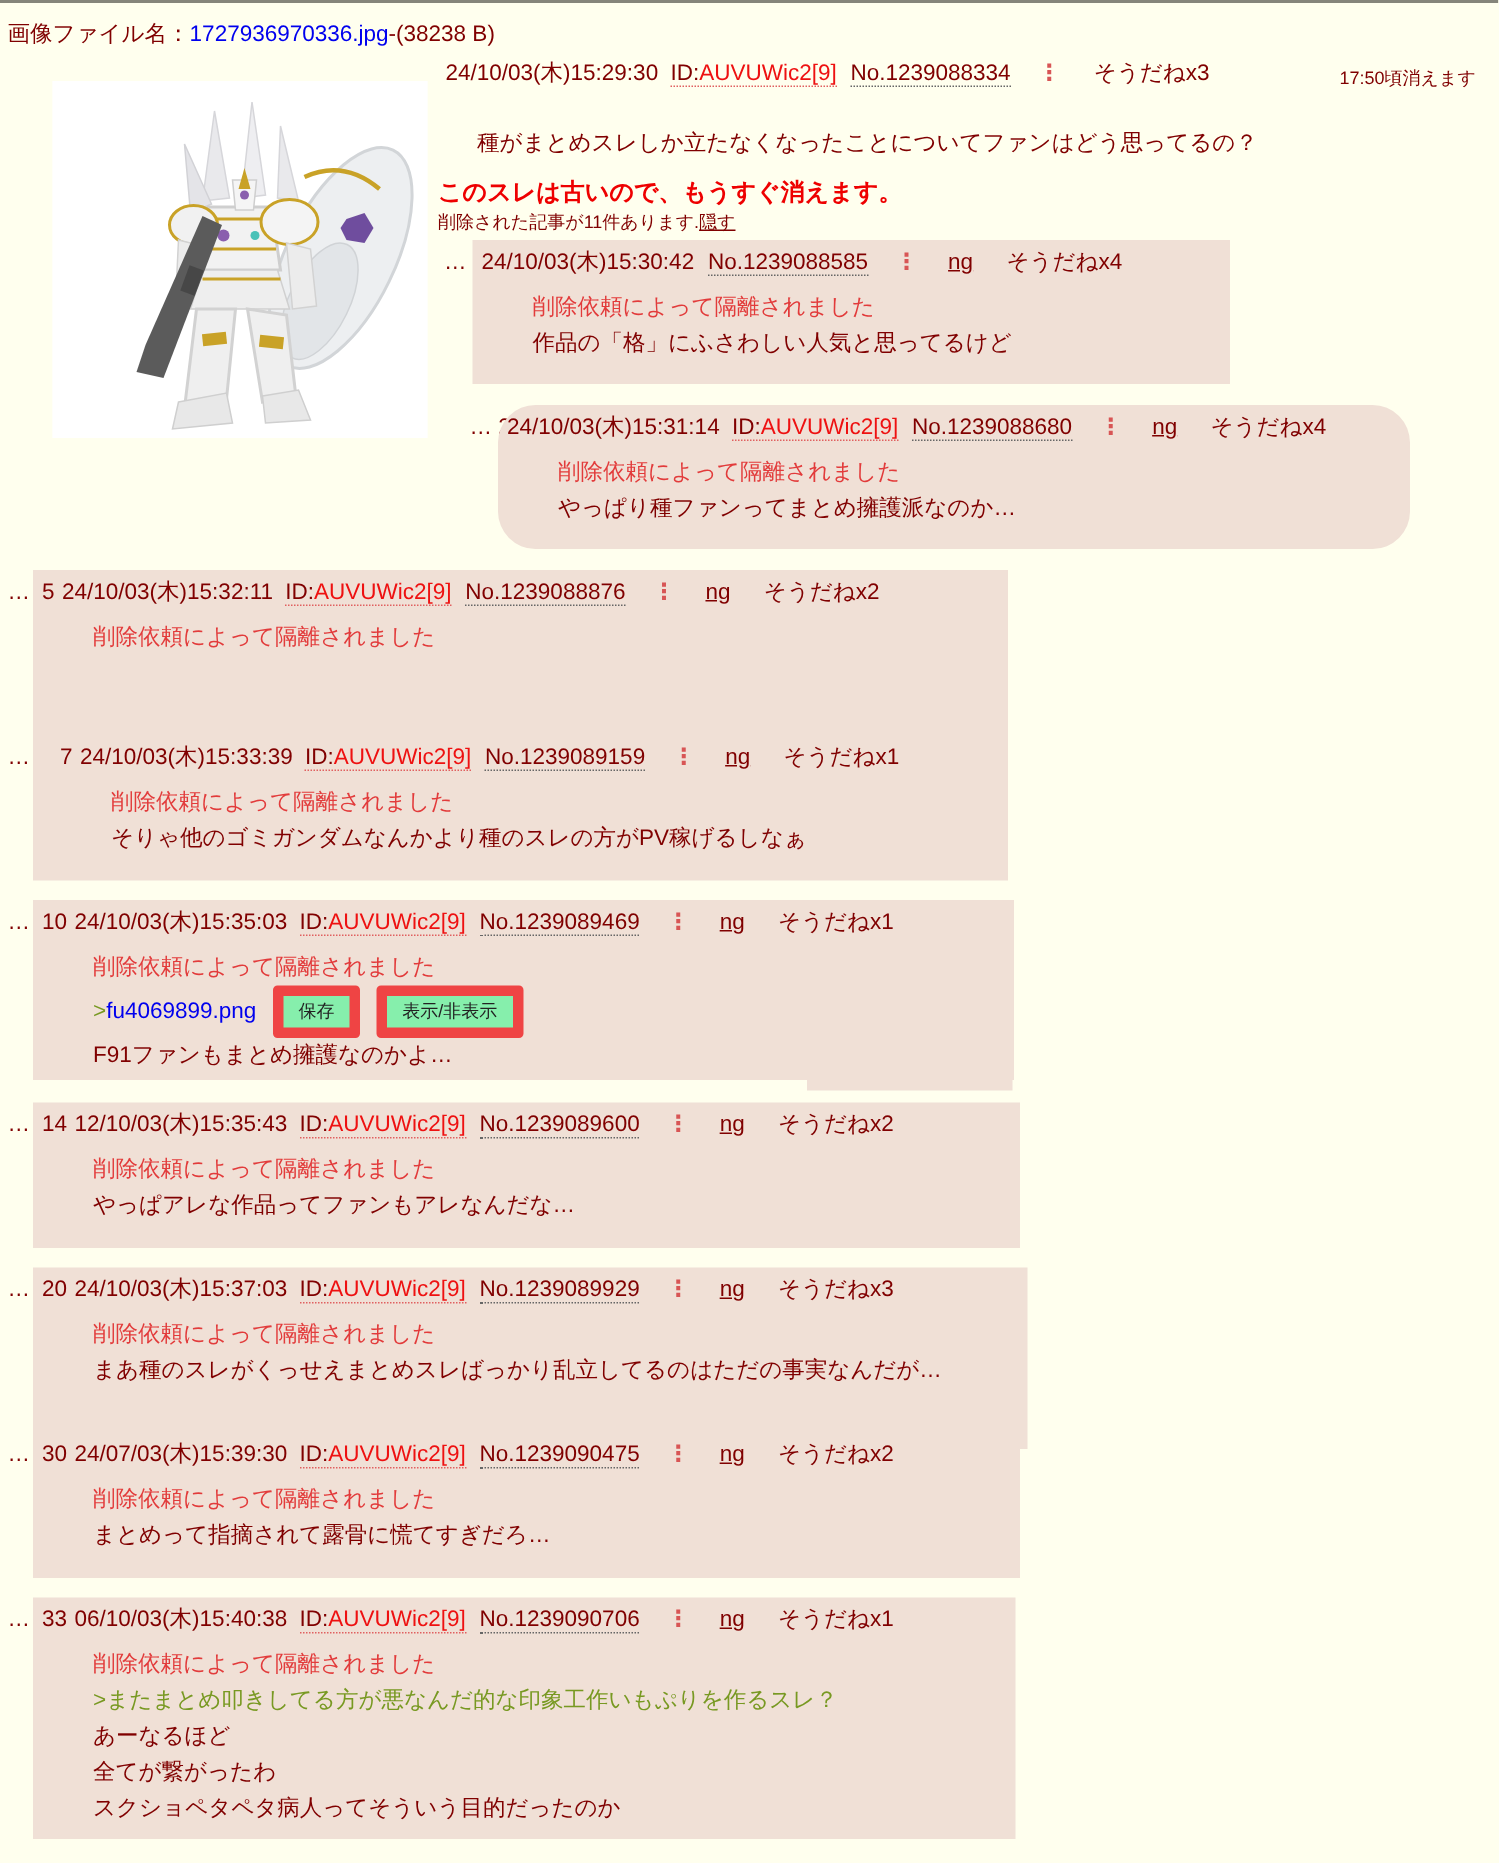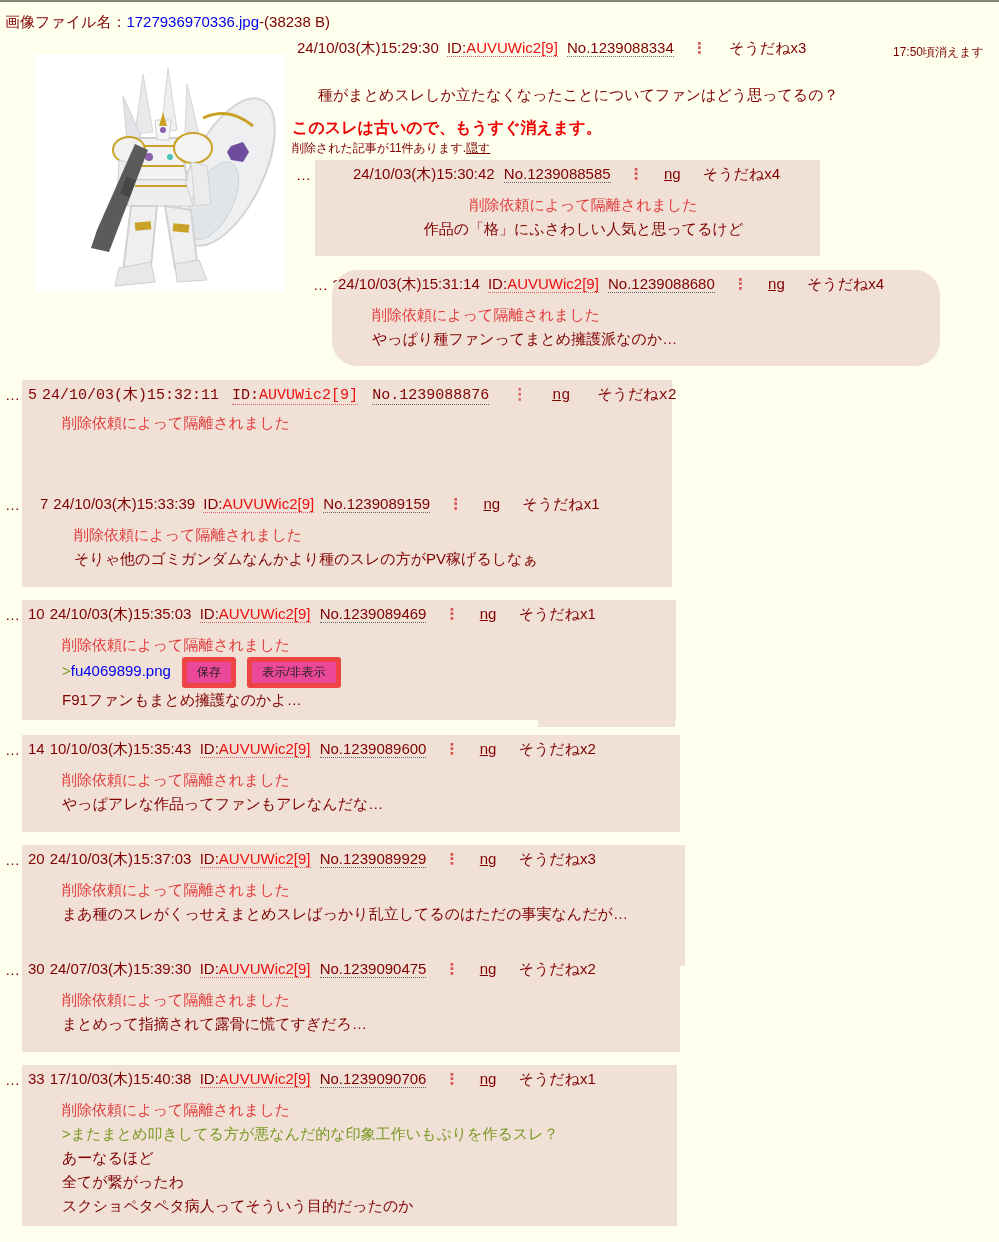--- a/index.html
+++ b/index.html
@@ -24,22 +24,22 @@
   #op-delnotice .hide{text-decoration:underline;cursor:pointer;}
   .rlabel{position:absolute;color:#800000;cursor:pointer;}
   .rblock{position:absolute;background:#f0e0d6;}
   .rhead{padding:5px 8px 0 6px;white-space:nowrap;}
   .rnum{margin-right:5px;}
   .rbody{margin:9px 8px 0 40px;line-height:24px;}
   .line-red{color:#e23b3b;}
   .line-green{color:#789922;}
   .qmark{color:#789922;}
   .fbtn{font-size:12px;font-family:"Liberation Sans","DejaVu Sans",sans-serif;
-        padding:2px 10px;margin-left:7px;border:5px solid #ef4444;border-radius:3px;
-        background:#ec4899;color:#222;cursor:pointer;vertical-align:middle;}
+        padding:2px 10px;margin-left:7px;border:7px solid #ef4444;border-radius:3px;
+        background:#86efac;color:#222;cursor:pointer;vertical-align:middle;}
   .notch{position:absolute;background:#f0e0d6;}
 </style>
 </head>
 <body>
 
 <div id="page">
   <div id="toprule" class="abs"></div>
 
   <div id="file-header" class="abs">
     <span>画像ファイル名：</span><a class="bluelink">1727936970336.jpg</a><span>-(38238 B)</span>
@@ -101,21 +101,21 @@
   </div>
   <div id="op-expire" class="abs">17:50頃消えます</div>
 
   <div id="op-body" class="abs">種がまとめスレしか立たなくなったことについてファンはどう思ってるの？</div>
   <div id="op-warning" class="abs">このスレは古いので、もうすぐ消えます。</div>
   <div id="op-delnotice" class="abs">
     <span>削除された記事が11件あります.</span><span class="hide">隠す</span>
   </div>
 
   <div class="rlabel" style="left:296px;top:166px;">… 1</div>
-  <div class="rblock" style="left:315px;top:160px;width:505px;height:96px;text-align:center;">
+  <div class="rblock" style="left:315px;top:160px;width:505px;height:96px;">
     <div class="rhead">
       <span>24/10/03(木)15:30:42</span>
       <span class="pno">No.1239088585</span>
       <span class="menu-icon">⋮</span>
       <span class="nglink">ng</span>
       <span class="sd">そうだねx4</span>
     </div>
     <div class="rbody">
       <div class="line-red">削除依頼によって隔離されました</div>
       <div>作品の「格」にふさわしい人気と思ってるけど</div>
@@ -132,21 +132,21 @@
       <span class="nglink">ng</span>
       <span class="sd">そうだねx4</span>
     </div>
     <div class="rbody">
       <div class="line-red">削除依頼によって隔離されました</div>
       <div>やっぱり種ファンってまとめ擁護派なのか…</div>
     </div>
   </div>
 
   <div class="rlabel" style="left:5px;top:386px;">…</div>
-  <div class="rblock" style="left:22px;top:380px;width:650px;height:114px;font-family:Liberation Mono, monospace;">
+  <div class="rblock" style="left:22px;top:380px;width:650px;height:114px;">
     <div class="rhead">
       <span class="rnum">5</span><span>24/10/03(木)15:32:11</span>
       <span class="idwrap"><span>ID:</span><span class="idval">AUVUWic2[9]</span></span>
       <span class="pno">No.1239088876</span>
       <span class="menu-icon">⋮</span>
       <span class="nglink">ng</span>
       <span class="sd">そうだねx2</span>
     </div>
     <div class="rbody">
       <div class="line-red">削除依頼によって隔離されました</div>
@@ -187,21 +187,21 @@
         <button class="fbtn">表示/非表示</button>
       </div>
       <div>F91ファンもまとめ擁護なのかよ…</div>
     </div>
   </div>
   <div class="notch" style="left:538px;top:720px;width:137px;height:7px;"></div>
 
   <div class="rlabel" style="left:5px;top:741px;">…</div>
   <div class="rblock" style="left:22px;top:735px;width:658px;height:97px;">
     <div class="rhead">
-      <span class="rnum">14</span><span>10/10/03(木)15:35:43</span>
+      <span class="rnum">14</span><span>12/10/03(木)15:35:43</span>
       <span class="idwrap"><span>ID:</span><span class="idval">AUVUWic2[9]</span></span>
       <span class="pno">No.1239089600</span>
       <span class="menu-icon">⋮</span>
       <span class="nglink">ng</span>
       <span class="sd">そうだねx2</span>
     </div>
     <div class="rbody">
       <div class="line-red">削除依頼によって隔離されました</div>
       <div>やっぱアレな作品ってファンもアレなんだな…</div>
     </div>
@@ -235,21 +235,21 @@
     </div>
     <div class="rbody">
       <div class="line-red">削除依頼によって隔離されました</div>
       <div>まとめって指摘されて露骨に慌てすぎだろ…</div>
     </div>
   </div>
 
   <div class="rlabel" style="left:5px;top:1071px;">…</div>
   <div class="rblock" style="left:22px;top:1065px;width:655px;height:161px;">
     <div class="rhead">
-      <span class="rnum">33</span><span>17/10/03(木)15:40:38</span>
+      <span class="rnum">33</span><span>06/10/03(木)15:40:38</span>
       <span class="idwrap"><span>ID:</span><span class="idval">AUVUWic2[9]</span></span>
       <span class="pno">No.1239090706</span>
       <span class="menu-icon">⋮</span>
       <span class="nglink">ng</span>
       <span class="sd">そうだねx1</span>
     </div>
     <div class="rbody">
       <div class="line-red">削除依頼によって隔離されました</div>
       <div class="line-green">&gt;またまとめ叩きしてる方が悪なんだ的な印象工作いもぷりを作るスレ？</div>
       <div>あーなるほど</div>

